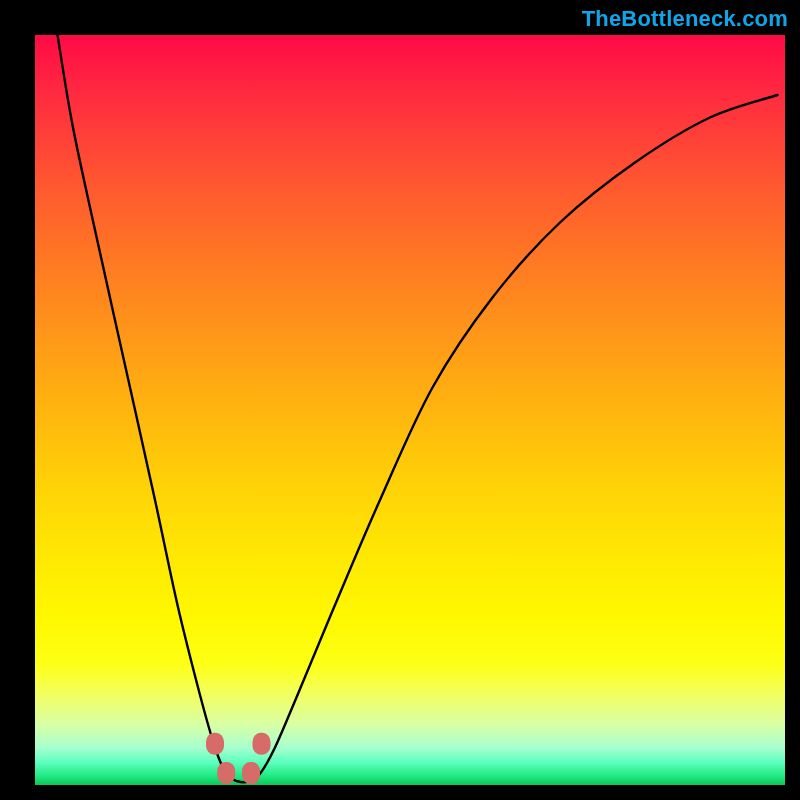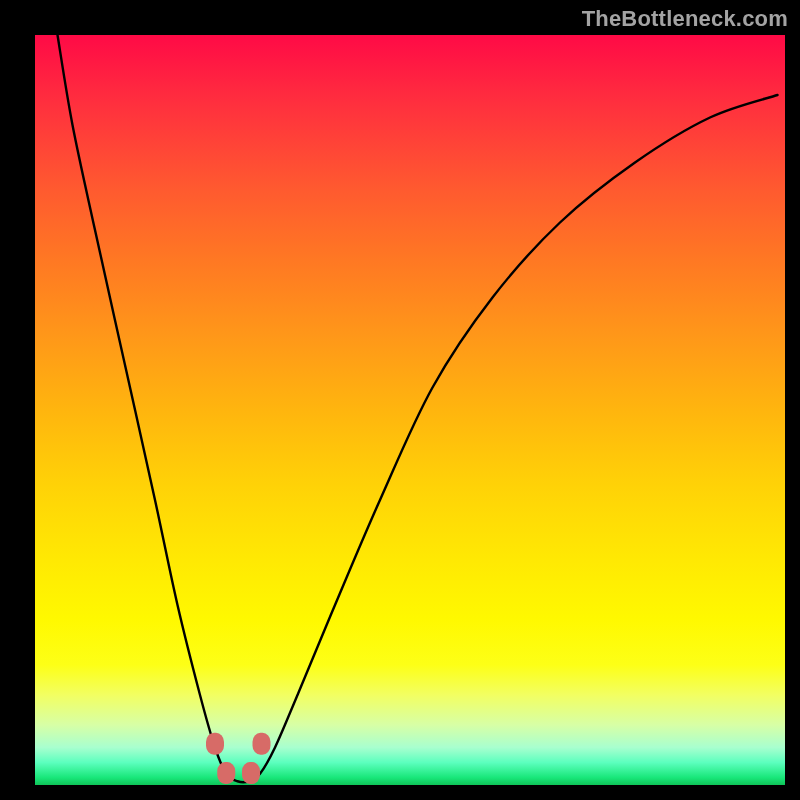--- a/index.html
+++ b/index.html
@@ -42,21 +42,21 @@
       #0fc458 100%
     );
   }
   .watermark {
     position: absolute;
     top: 6px;
     right: 12px;
     font-family: Arial, Helvetica, sans-serif;
     font-size: 22px;
     font-weight: 600;
-    color: #a3a3a3;
+    color: #0ea5e9;
     letter-spacing: 0.2px;
     user-select: none;
   }
   svg.curve {
     position: absolute;
     left: 0;
     top: 0;
     width: 750px;
     height: 750px;
     overflow: visible;

